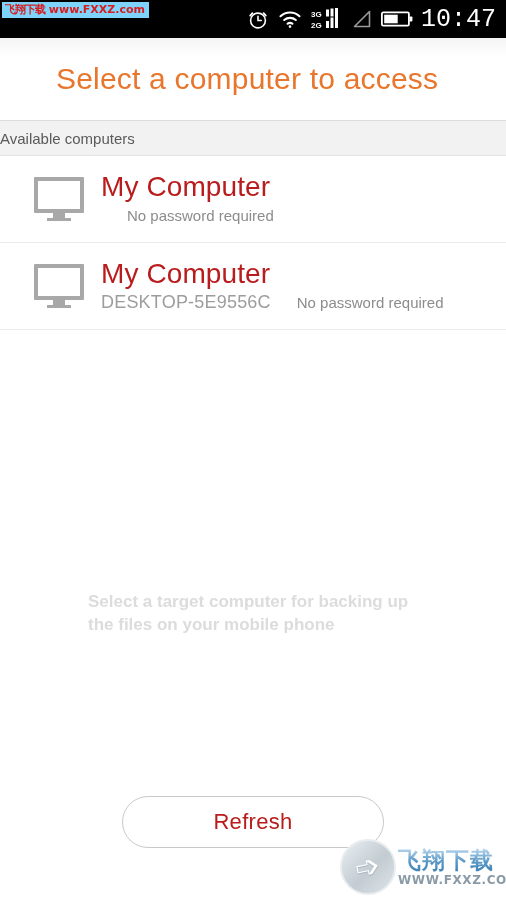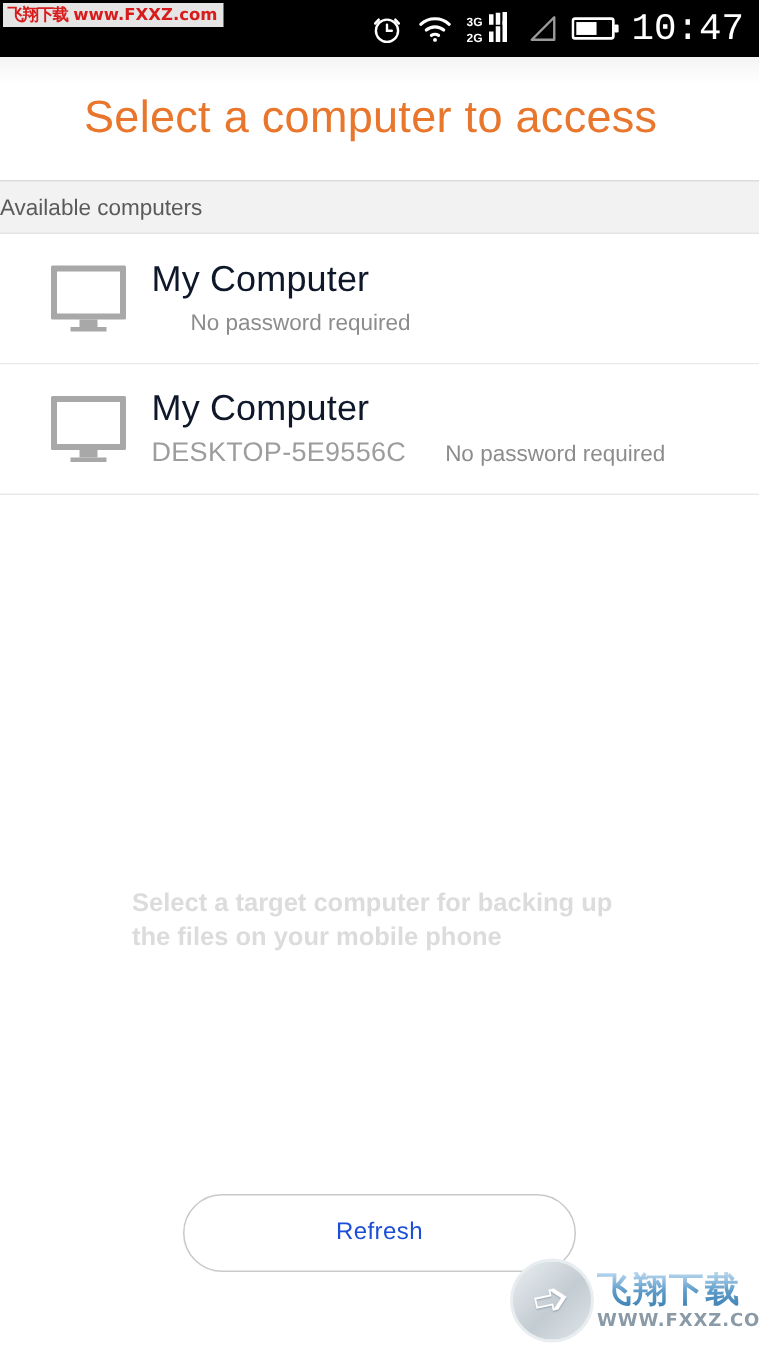--- a/index.html
+++ b/index.html
@@ -24,21 +24,21 @@
     display: flex;
     align-items: center;
     justify-content: flex-end;
     padding-right: 10px;
   }
 
   .watermark-top {
     position: absolute;
     left: 2px;
     top: 2px;
-    background: #e5e5e5;
+    background: #7dd3fc;
     color: #d81c1c;
     font-size: 11px;
     font-weight: bold;
     line-height: 14px;
     padding: 1px 4px 1px 3px;
     letter-spacing: 0px;
     white-space: nowrap;
     font-family: "DejaVu Sans", sans-serif;
   }
   .watermark-top .wm-cn { letter-spacing: -1px; }
@@ -141,22 +141,22 @@
 
   .row-text {
     display: flex;
     flex-direction: column;
     justify-content: center;
     flex: 1 1 auto;
     min-width: 0;
   }
 
   .row-name {
-    color: #0f172a;
-    font-size: 24px;
+    color: #b91c1c;
+    font-size: 28px;
     font-weight: normal;
     line-height: 30px;
     letter-spacing: 0.1px;
   }
 
   .row-sub {
     display: flex;
     align-items: baseline;
     margin-top: 2px;
   }
@@ -205,22 +205,22 @@
     display: flex;
     justify-content: center;
   }
 
   .refresh-button {
     width: 262px;
     height: 52px;
     border: 1px solid #c9c9c9;
     border-radius: 26px;
     background: #ffffff;
-    color: #1d4ed8;
-    font-size: 16px;
+    color: #b91c1c;
+    font-size: 22px;
     font-family: "Liberation Sans", sans-serif;
     display: flex;
     align-items: center;
     justify-content: center;
     cursor: pointer;
     letter-spacing: 0.3px;
   }
 
   
   .watermark-bottom {

